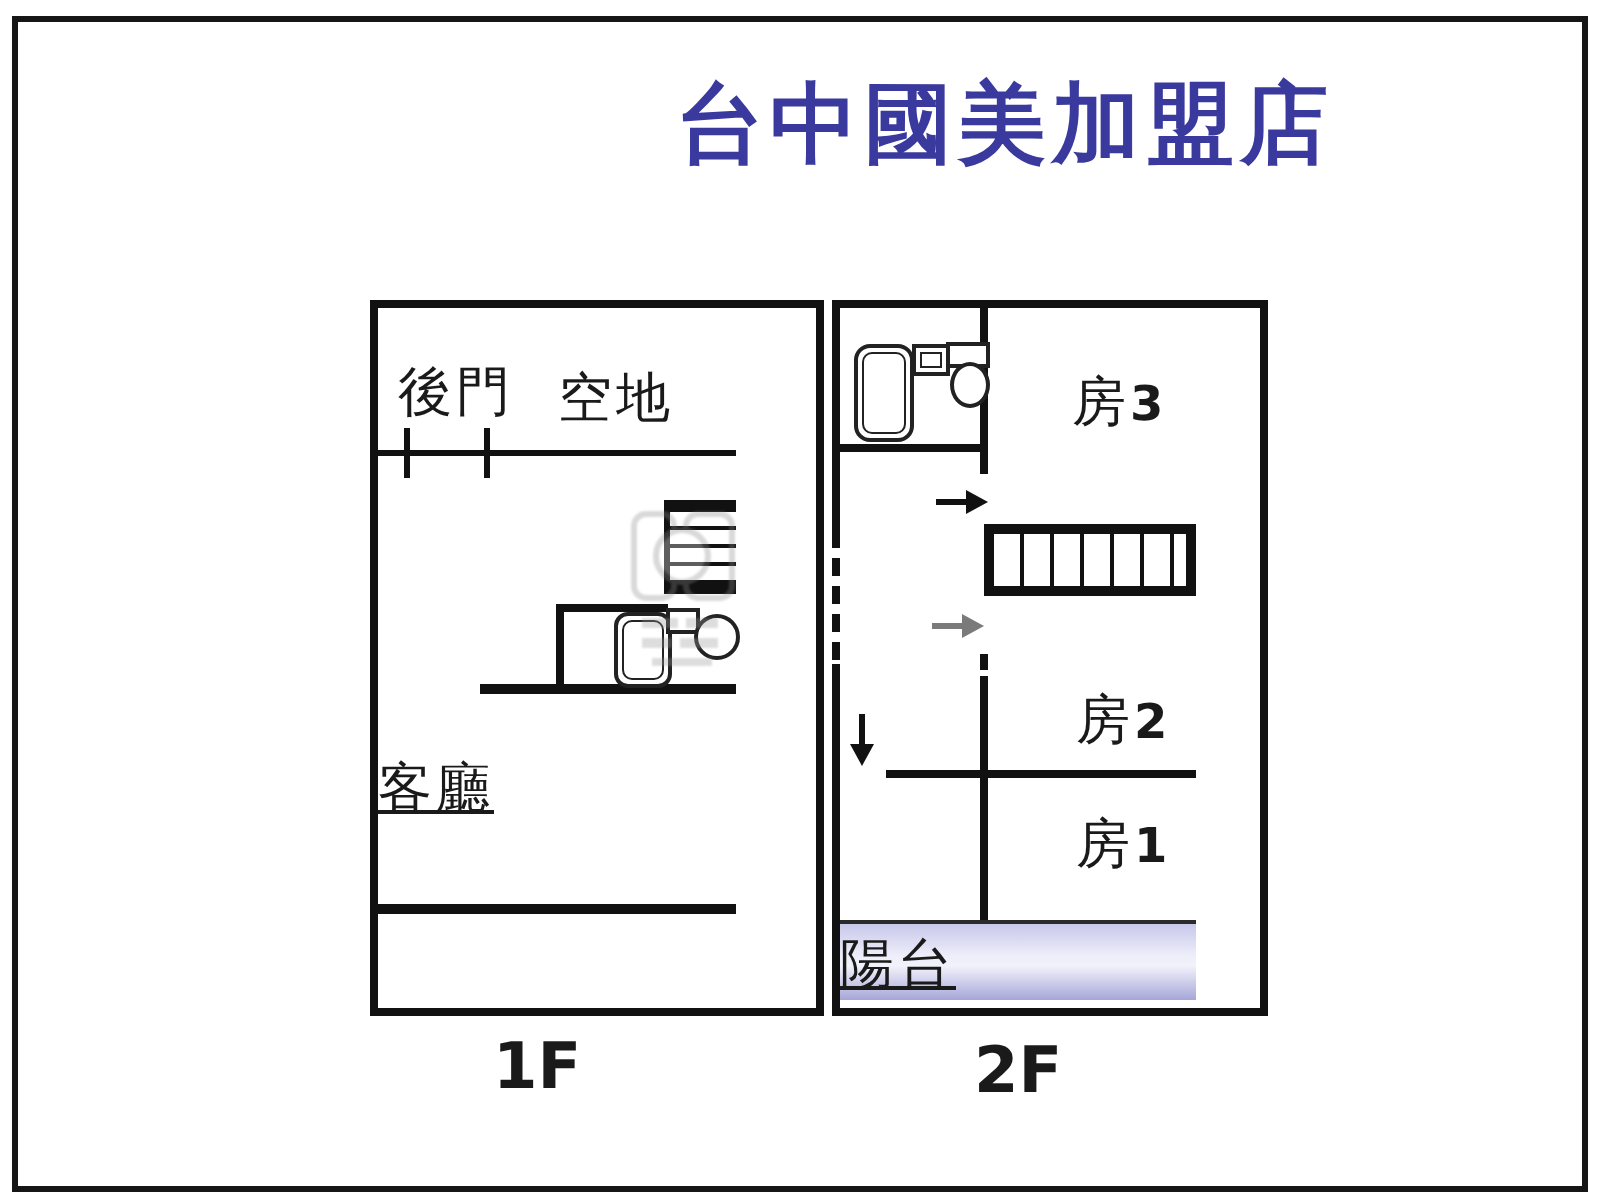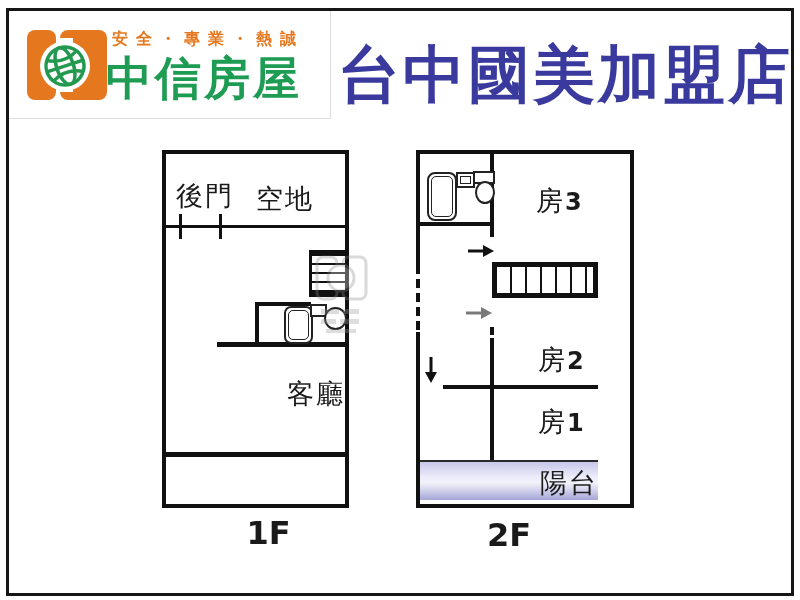--- a/index.html
+++ b/index.html
@@ -8,36 +8,36 @@
   .frame{position:absolute;left:6px;top:8px;right:6px;bottom:4px;border:3px solid #161616;}
 
   
   .logo-box{position:absolute;left:9px;top:11px;width:321px;height:107px;background:#fff;
             border-right:1px solid #ddd;border-bottom:1px solid #ddd;}
   .logo-mark{position:absolute;left:16px;top:15px;}
   .tagline{position:absolute;left:103px;top:18px;font-size:16px;font-weight:bold;
            letter-spacing:8px;color:#e5781e;font-family:"DejaVu Sans","Liberation Sans",sans-serif;white-space:nowrap;}
   .brand{position:absolute;left:97px;top:37px;font-size:46px;font-weight:bold;letter-spacing:3px;
          color:#1f9c53;font-family:"DejaVu Sans","Liberation Sans",sans-serif;white-space:nowrap;}
-  .store-title{position:absolute;left:338px;top:33px;font-size:62px;letter-spacing:3px;
+  .store-title{position:absolute;left:338px;top:33px;font-size:44px;letter-spacing:3px;
                color:#3a3a9e;white-space:nowrap;font-weight:bold;}
 
   
   .plan{position:absolute;border:4px solid #111;background:#fff;box-sizing:content-box;}
   .wall{position:absolute;background:#111;}
   .room-label{position:absolute;font-size:27px;letter-spacing:2px;white-space:nowrap;}
   .room-label b{font-family:"DejaVu Sans","Liberation Sans",sans-serif;font-size:24px;letter-spacing:0;}
   .floor-label{position:absolute;text-align:center;font-size:32px;font-weight:bold;
                font-family:"DejaVu Sans","Liberation Sans",sans-serif;}
   .fixture{position:absolute;border:2px solid #222;background:#fff;}
   .fixture.inner::after{content:"";position:absolute;inset:2px;border:1px solid #222;border-radius:5px;}
-  .centered{left:0;right:0;text-align:right;}
+  .centered{left:0;right:0;text-align:left;text-decoration:underline;}
 
   
-  .plan-1f{left:162px;top:150px;width:179px;height:350px;}
+  .plan-1f{left:185px;top:150px;width:179px;height:350px;padding-left:40px;}
   .divider-1f{position:absolute;left:0;top:71px;width:179px;height:3px;background:#111;}
   .tick{position:absolute;top:-11px;width:3px;height:25px;background:#111;}
   .lbl-backdoor{left:10px;top:24px;}
   .lbl-openspace{left:90px;top:27px;}
   .stairs-1f{position:absolute;left:143px;top:96px;width:36px;height:47px;box-sizing:border-box;
              border-top:6px solid #111;border-bottom:5px solid #111;border-left:3px solid #111;
              background:repeating-linear-gradient(180deg,#fff 0 7px,#111 7px 9px);}
   .bath1-h{left:89px;top:148px;width:56px;height:4px;}
   .bath1-v{left:89px;top:148px;width:4px;height:40px;}
   .bath1-b{left:51px;top:188px;width:128px;height:5px;}
@@ -81,38 +81,20 @@
 
   
   .watermark{position:absolute;left:314px;top:255px;opacity:.32;filter:blur(.6px);}
 </style>
 </head>
 <body>
 
 <div class="canvas">
   <div class="frame"></div>
 
-  <div class="logo-box">
-    <svg class="logo-mark" width="86" height="80" viewBox="0 0 86 80">
-      <rect x="2" y="4" width="29" height="70" rx="8" fill="#e5781e"></rect>
-      <rect x="35" y="4" width="47" height="70" rx="8" fill="#e5781e"></rect>
-      <rect x="33" y="12" width="15" height="13" fill="#fff"></rect>
-      <rect x="33" y="53" width="15" height="13" fill="#fff"></rect>
-      <circle cx="40" cy="40" r="25" fill="#fff"></circle>
-      <g fill="none" stroke="#22994e" stroke-width="3.4" transform="rotate(-18 40 40)">
-        <circle cx="40" cy="40" r="19"></circle>
-        <ellipse cx="40" cy="40" rx="8.5" ry="19"></ellipse>
-        <line x1="21" y1="40" x2="59" y2="40"></line>
-        <path d="M24 29 Q40 38 56 29"></path>
-        <path d="M24 51 Q40 42 56 51"></path>
-      </g>
-    </svg>
-    <div class="tagline">安全・專業・熱誠</div>
-    <div class="brand">中信房屋</div>
-  </div>
   <div class="store-title">台中國美加盟店</div>
 
   <div class="plan plan-1f">
     <div class="divider-1f">
       <span class="tick" style="left:13px"></span>
       <span class="tick" style="left:53px"></span>
     </div>
     <div class="room-label lbl-backdoor">後門</div>
     <div class="room-label lbl-openspace">空地</div>
 

